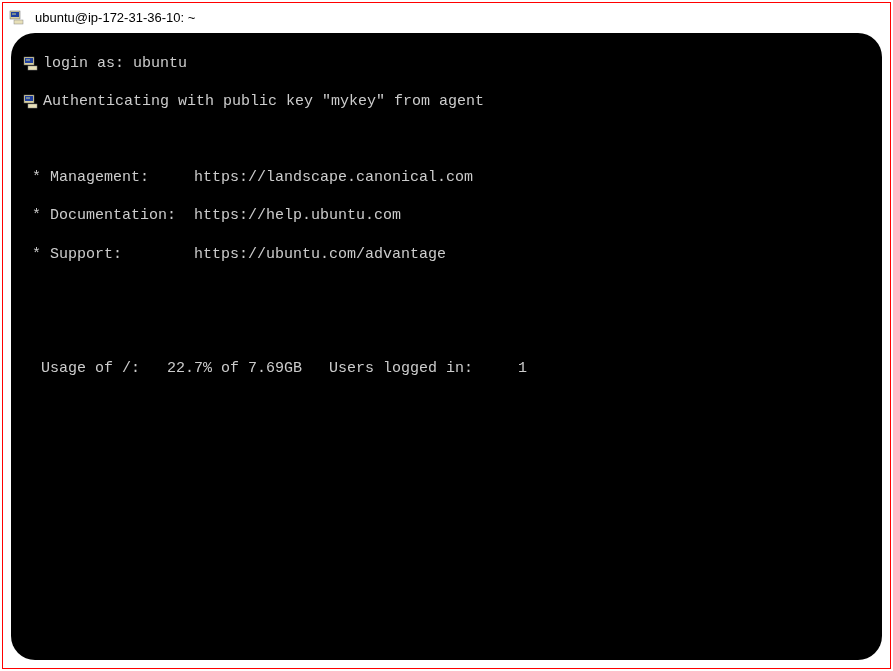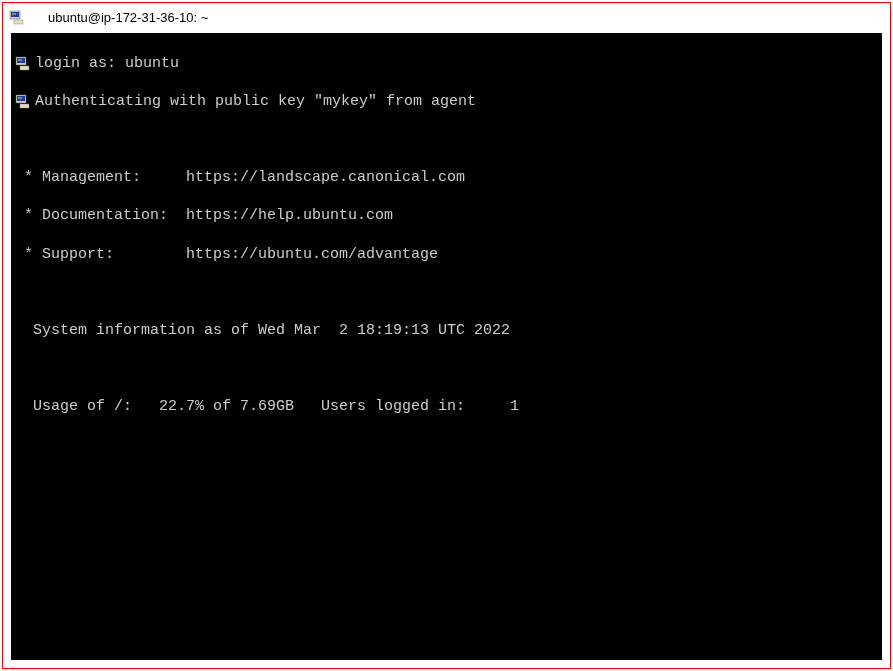--- a/index.html
+++ b/index.html
@@ -18,43 +18,44 @@
       height: 667px;
       background: #ffffff;
       display: flex;
       flex-direction: column;
     }
     .titlebar {
       height: 28px;
       display: flex;
       align-items: center;
       padding: 4px 6px;
-      gap: 23px;
+      gap: 10px;
       background: #ffffff;
     }
     .putty-icon {
       width: 16px;
       height: 16px;
       flex-shrink: 0;
     }
     .title-text {
       font-size: 13px;
       color: #000000;
     }
     .terminal {
       flex: 1;
       background: #000000;
       color: #cccccc;
       font-family: "Courier New", monospace;
       font-size: 15px;
       line-height: 1.27;
-      padding: 2px 4px;
+      padding: 2px 12px;
       margin: 2px 8px 8px 8px;
       white-space: pre;
       overflow: hidden;
+      border-radius: 24px;
     }
     .term-line {
       min-height: 1.27em;
     }
     .icon-inline {
       display: inline-block;
       vertical-align: middle;
       margin-right: 4px;
     }
   </style>
@@ -83,21 +84,20 @@
           <rect x="1" y="2" width="10" height="8" fill="#d8d0a0" stroke="#666" stroke-width="0.5"></rect>
           <rect x="2" y="3" width="8" height="5" fill="#2040a0"></rect>
           <rect x="5" y="11" width="9" height="4" fill="#e8e0b8" stroke="#888" stroke-width="0.5"></rect>
           <line x1="3" y1="5" x2="7" y2="5" stroke="#ffff80" stroke-width="0.8"></line>
         </svg><span>Authenticating with public key "mykey" from agent</span></div>
 <div class="term-line"> </div>
 <div class="term-line"> * Management:     https://landscape.canonical.com</div>
 <div class="term-line"> * Documentation:  https://help.ubuntu.com</div>
 <div class="term-line"> * Support:        https://ubuntu.com/advantage</div>
 <div class="term-line"> </div>
-<div class="term-line">  System information as of Wed Mar  2 18:19:13 UTC 2022</div>
 <div class="term-line"> </div>
 <div class="term-line">  Usage of /:   22.7% of 7.69GB   Users logged in:     1</div>
 <div class="term-line"> </div>
 <div class="term-line"> </div>
 
 
 
 
 
 

